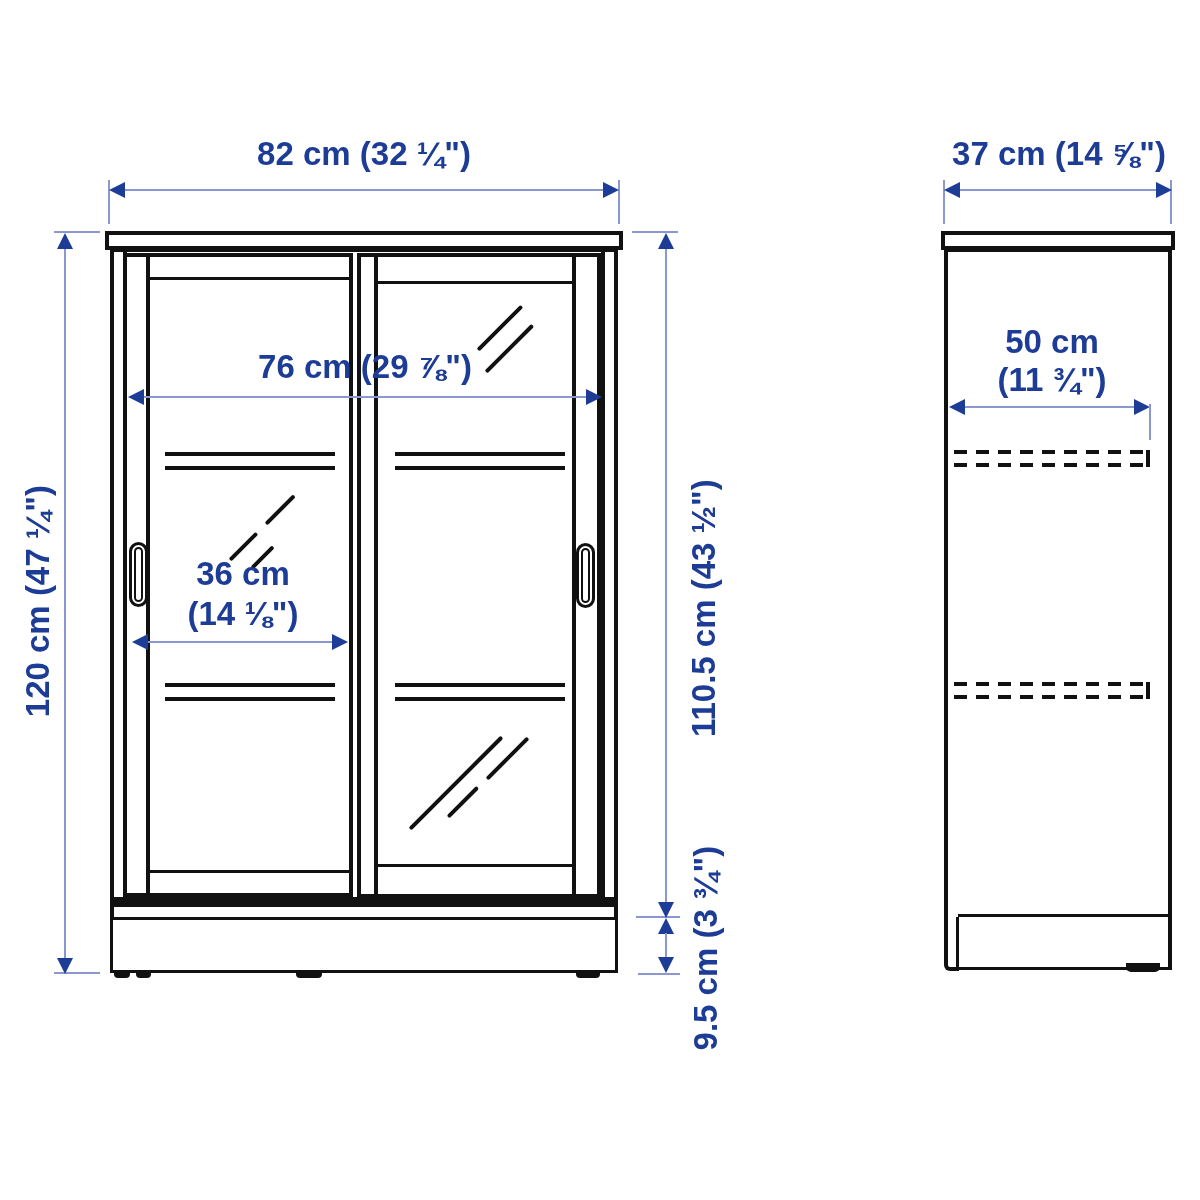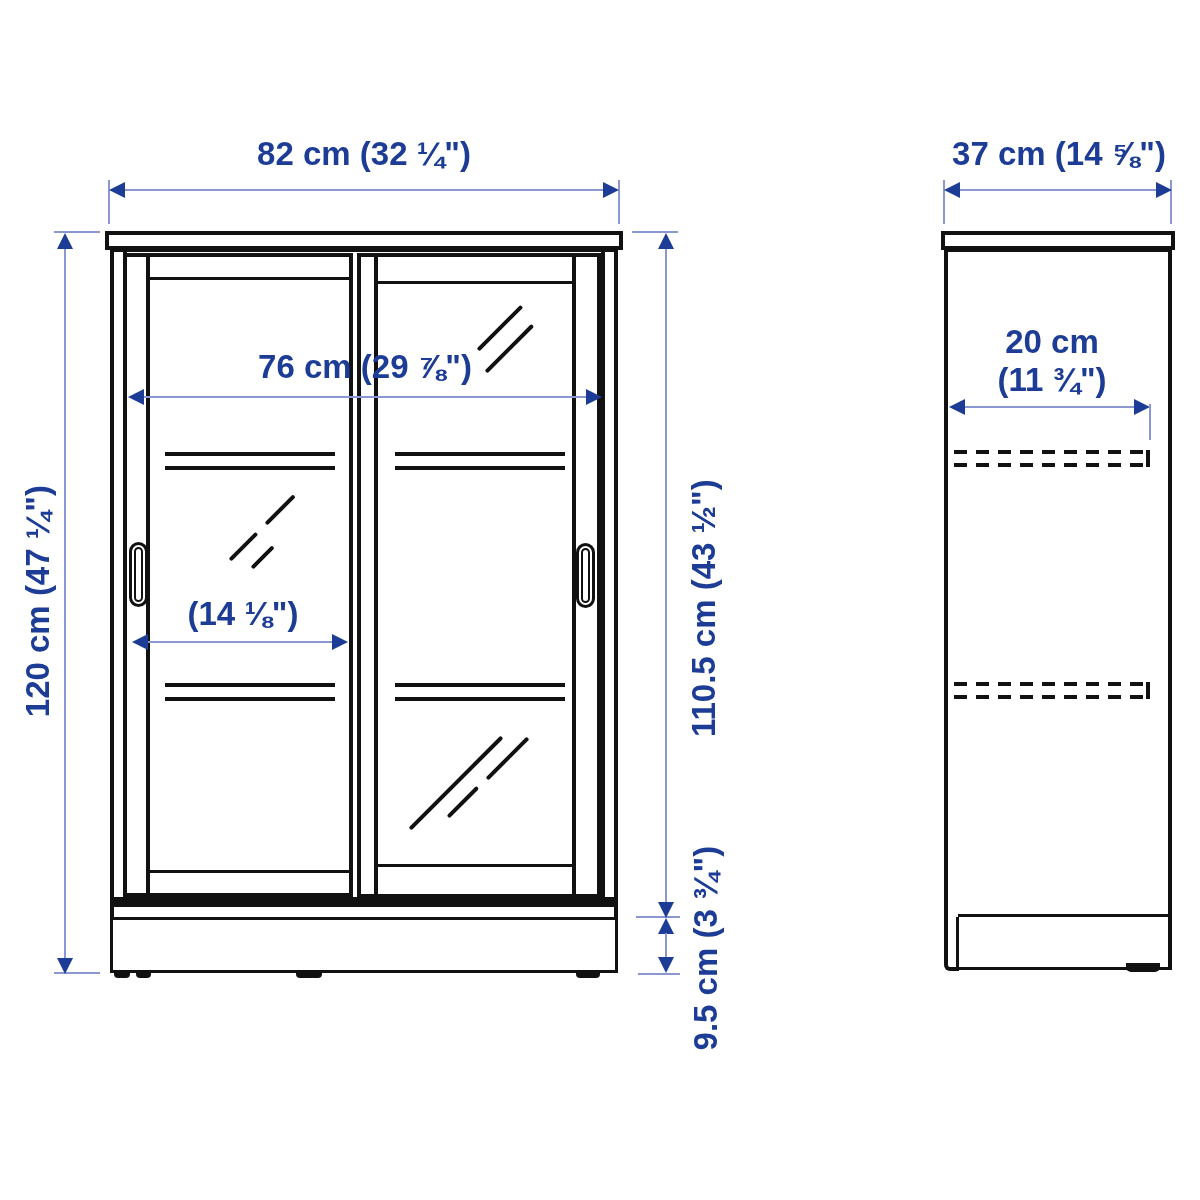--- a/index.html
+++ b/index.html
@@ -87,20 +87,21 @@
   <div class="abs bl" style="left:618px;top:180px;width:2px;height:44px;"></div>
   <div class="abs bl" style="left:123px;top:189px;width:482px;height:2px;"></div>
   <div class="ah ah-l" style="left:109px;top:182px;"></div>
   <div class="ah ah-r" style="left:603px;top:182px;"></div>
 
   <div class="dim-text" style="left:115px;top:349px;width:500px;">76 cm (29 ⅞")</div>
   <div class="abs bl" style="left:142px;top:396px;width:446px;height:2px;"></div>
   <div class="ah ah-l" style="left:128px;top:389px;"></div>
   <div class="ah ah-r" style="left:586px;top:389px;"></div>
 
+  <div class="dim-text" style="left:143px;top:556px;width:200px;">36 cm</div>
   <div class="dim-text" style="left:133px;top:596px;width:220px;">(14 ⅛")</div>
   <div class="abs bl" style="left:146px;top:641px;width:190px;height:2px;"></div>
   <div class="ah ah-l" style="left:132px;top:634px;"></div>
   <div class="ah ah-r" style="left:332px;top:634px;"></div>
 
   <div class="dim-text vtext" style="left:-162px;top:583px;width:400px;">120 cm (47 ¼")</div>
   <div class="abs bl" style="left:54px;top:231px;width:46px;height:2px;"></div>
   <div class="abs bl" style="left:54px;top:972px;width:46px;height:2px;"></div>
   <div class="abs bl" style="left:64px;top:248px;width:2px;height:712px;"></div>
   <div class="ah ah-u" style="left:57px;top:233px;"></div>
@@ -139,20 +140,20 @@
     <div class="abs ink" style="left:1126px;top:963px;width:34px;height:9px;border-radius:0 0 5px 5px;"></div>
   </div>
 
   <div class="dim-text" style="left:930px;top:136px;width:258px;">37 cm (14 ⅝")</div>
   <div class="abs bl" style="left:943px;top:180px;width:2px;height:44px;"></div>
   <div class="abs bl" style="left:1170px;top:180px;width:2px;height:44px;"></div>
   <div class="abs bl" style="left:958px;top:189px;width:200px;height:2px;"></div>
   <div class="ah ah-l" style="left:944px;top:182px;"></div>
   <div class="ah ah-r" style="left:1156px;top:182px;"></div>
 
-  <div class="dim-text" style="left:952px;top:324px;width:200px;">20 cm</div>
+  <div class="dim-text" style="left:952px;top:324px;width:200px;">50 cm</div>
   <div class="dim-text" style="left:942px;top:362px;width:220px;">(11 ¾")</div>
   <div class="abs bl" style="left:963px;top:406px;width:173px;height:2px;"></div>
   <div class="ah ah-l" style="left:949px;top:399px;"></div>
   <div class="ah ah-r" style="left:1134px;top:399px;"></div>
   <div class="abs bl" style="left:1149px;top:404px;width:2px;height:36px;"></div>
 
 </div>
 
 </body></html>

